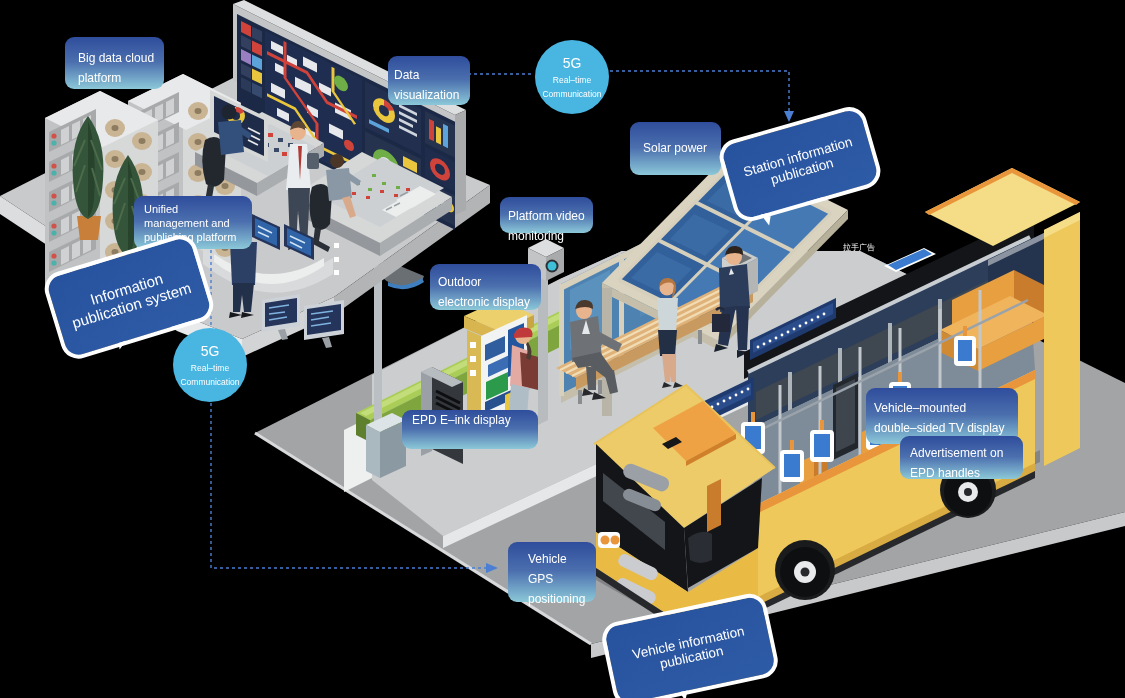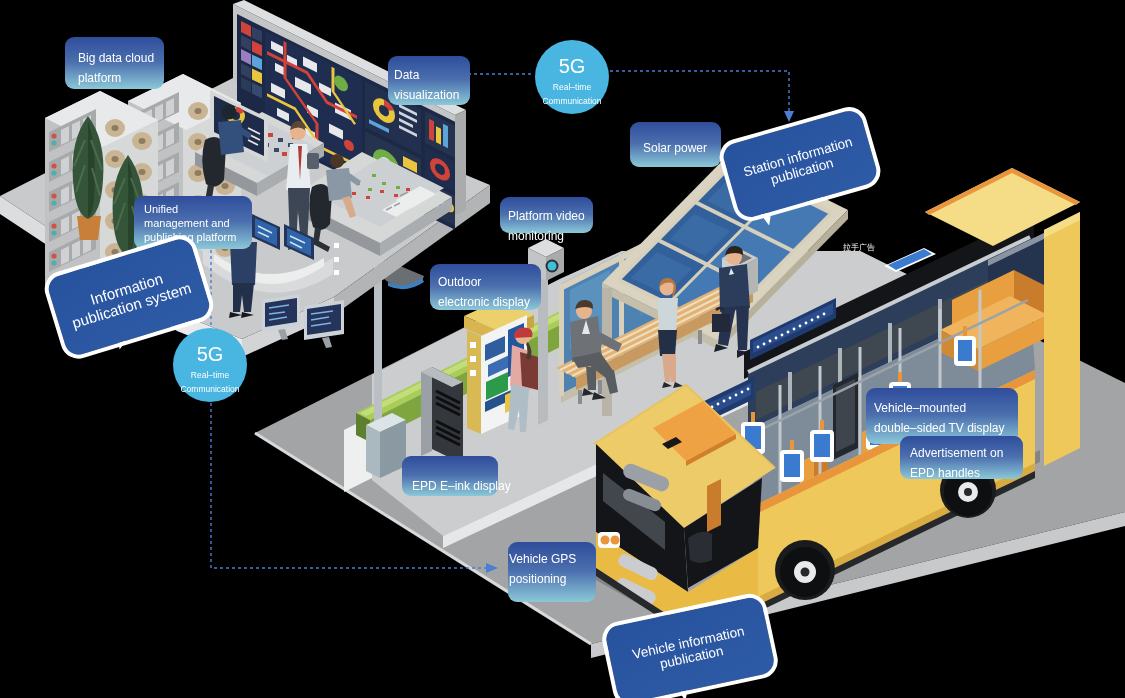--- a/index.html
+++ b/index.html
@@ -8,21 +8,21 @@
   #scene{position:absolute;left:0;top:0;}
   .lbl{position:absolute;color:#fff;font-size:12px;line-height:20px;
        padding:10px 13px;border-radius:9px;box-sizing:border-box;
        background:linear-gradient(180deg,#2f4d9c 0%,#4b6fae 48%,#8cc8d8 100%);}
   .bub{position:absolute;color:#fff;text-align:center;box-sizing:border-box;
        background:linear-gradient(160deg,#27529e 0%,#2e5ba6 100%);
        border:4px solid #fff;border-radius:18px;
        display:flex;align-items:center;justify-content:center;}
   .badge{position:absolute;width:74px;height:74px;border-radius:50%;
          background:#49b5e1;color:#fff;text-align:center;}
-  .badge .g5{font-size:20px;margin-top:15px;}
+  .badge .g5{font-size:14px;margin-top:15px;}
   .badge .sm{font-size:8.5px;line-height:14px;margin-top:2px;}
 </style>
 </head>
 <body>
 <div id="stage">
 <svg id="scene" width="1125" height="698" viewBox="0 0 1125 698">
   <rect width="1125" height="698" fill="#000"></rect>
 
   <g id="street">
 
@@ -658,26 +658,26 @@
   <g fill="#4a7fd4" stroke="none">
     <path d="M452,74 l12,-5 l0,10 Z"></path>
     <path d="M789,122 l-5,-11 l10,0 Z"></path>
     <path d="M498,568 l-12,-5 l0,10 Z"></path>
   </g>
   <text x="843" y="250" fill="#fff" font-size="8" font-family="Liberation Sans">拉手广告</text>
 </svg>
 
 <div class="lbl" style="left:65px;top:37px;width:99px;height:52px;padding:11px 8px 11px 13px;">Big data cloud platform</div>
 <div class="lbl" style="left:388px;top:56px;width:82px;height:49px;padding:9px 6px;">Data visualization</div>
-<div class="lbl" style="left:630px;top:122px;width:91px;height:45px;padding:16px 13px;white-space:nowrap;">Solar power</div>
+<div class="lbl" style="left:630px;top:122px;width:91px;height:53px;padding:16px 13px;white-space:nowrap;">Solar power</div>
 <div class="lbl" style="left:500px;top:197px;width:93px;height:36px;padding:9px 6px 9px 8px;">Platform video monitoring</div>
 <div class="lbl" style="left:430px;top:264px;width:111px;height:46px;padding:8px 6px 8px 8px;">Outdoor electronic display</div>
 <div class="lbl" style="left:134px;top:196px;width:118px;height:53px;font-size:11px;line-height:14px;padding:6px 10px;">Unified management and publishing platform</div>
-<div class="lbl" style="left:402px;top:456px;width:96px;height:39px;padding:20px 10px;white-space:nowrap;">EPD E–ink display</div>
-<div class="lbl" style="left:508px;top:542px;width:88px;height:60px;padding:7px 1px;">Vehicle GPS positioning</div>
+<div class="lbl" style="left:402px;top:410px;width:136px;height:39px;padding:0 10px;white-space:nowrap;">EPD E–ink display</div>
+<div class="lbl" style="left:508px;top:542px;width:88px;height:60px;padding:7px 20px;">Vehicle GPS positioning</div>
 <div class="lbl" style="left:866px;top:388px;width:152px;height:56px;padding:10px 8px;">Vehicle–mounted double–sided TV display</div>
 <div class="lbl" style="left:900px;top:436px;width:123px;height:43px;padding:7px 10px;">Advertisement on EPD handles</div>
 <div class="badge" style="left:535px;top:40px;">
   <div class="g5">5G</div>
       <div class="sm">Real–time<br>Communication</div>
 </div>
 <div class="badge" style="left:173px;top:328px;">
   <div class="g5">5G</div>
       <div class="sm">Real–time<br>Communication</div>
 </div>

